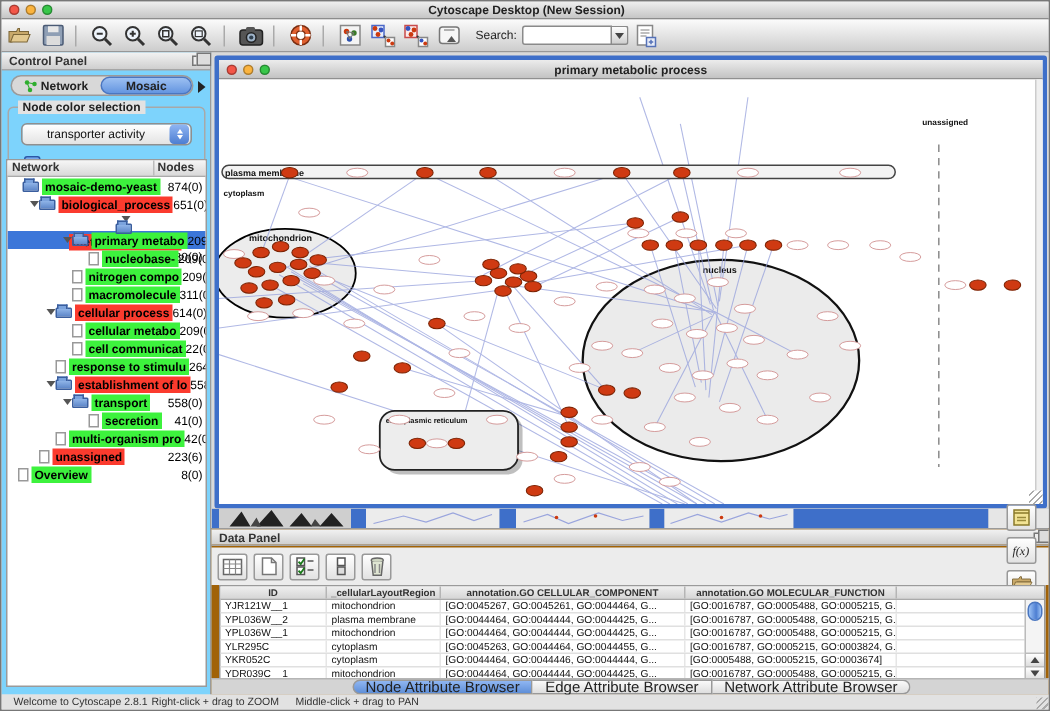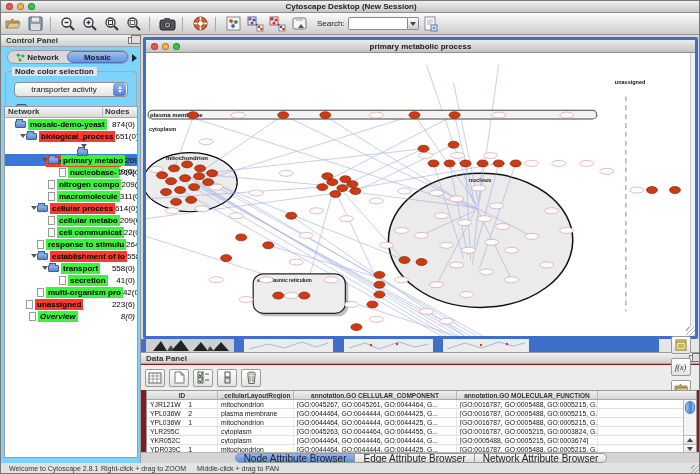--- a/index.html
+++ b/index.html
@@ -59,21 +59,21 @@
   #mdi{position:absolute;left:140px;top:34px;width:560px;height:317px;background:#d9d9d9;}
   #net-window{position:absolute;left:2px;top:2px;width:555px;height:302px;border:3px solid #3e6fc9;border-radius:2px;background:#fff;}
   #net-titlebar{position:absolute;left:0;top:0;width:100%;height:13px;background:linear-gradient(#ececec,#c3c3c3);border-bottom:1px solid #909090;display:flex;align-items:center;}
   #net-title{position:absolute;left:0;right:0;text-align:center;font-size:8px;font-weight:bold;color:#222;}
   #net-canvas{position:absolute;left:0;top:13px;width:549px;height:283px;background:#fff;overflow:hidden;}
   #net-scroll{position:absolute;right:0;top:13px;width:5px;bottom:0;background:#f0f0f0;border-left:1px solid #ccc;}
   #net-grip{position:absolute;right:0;bottom:0;width:9px;height:9px;background:repeating-linear-gradient(135deg,#fff 0 2px,#aaa 2px 3px);}
   
   #bg-strip{position:absolute;left:0;top:304px;width:560px;height:13px;background:#cfcfcf;overflow:hidden;}
   
-  #data-panel{position:absolute;left:140px;top:351px;width:560px;height:111px;background:#7f1d1d;border-top:1px solid #9a9a9a;}
+  #data-panel{position:absolute;left:140px;top:351px;width:560px;height:111px;background:#a16207;border-top:1px solid #9a9a9a;}
   #dp-header{position:absolute;left:0;top:0;width:100%;height:11px;background:linear-gradient(#f2f2f2,#cfcfcf);border-bottom:1px solid #a6a6a6;display:flex;align-items:center;}
   #dp-toolbar{position:absolute;left:0;top:12px;width:100%;height:25px;background:#ececec;display:flex;align-items:center;}
   .dbtn{width:20px;height:18px;margin-left:4px;background:linear-gradient(#ffffff,#e2e2e2);border:1px solid #999;border-radius:2px;display:flex;align-items:center;justify-content:center;}
   .dbtn.right{margin-left:0;}
   #dp-right{margin-left:auto;display:flex;gap:4px;margin-right:10px;flex-direction:column;}
   #dp-table{position:absolute;left:5px;top:37px;width:551px;height:64px;background:#fff;border:1px solid #9a9a9a;}
   #dp-thead{display:flex;height:9px;background:linear-gradient(#efefef,#d6d6d6);border-bottom:1px solid #aaa;font-size:6.5px;font-weight:bold;color:#333;}
   #dp-thead div{border-right:1px solid #b5b5b5;text-align:center;overflow:hidden;white-space:nowrap;line-height:9px;}
   .c0{width:71px;} .c1{width:76px;} .c2{width:163px;} .c3{width:141px;} .cf{flex:1;border-right:none!important;}
   .dp-row{display:flex;height:9px;border-bottom:1px solid #e0e0e0;font-size:6.8px;color:#111;}
@@ -355,21 +355,21 @@
             <span class="lico"></span>
             <span class="chip green">multi-organism pro</span>
             <span class="cnt">42(0)</span>
           </div>
           <div class="tree-row" style="padding-left: 14px;">
             <span class="disc"></span>
             <span class="lico"></span>
             <span class="chip red">unassigned</span>
             <span class="cnt">223(6)</span>
           </div>
-          <div class="tree-row" style="padding-left: 17px; font-style: italic;">
+          <div class="tree-row" style="padding-left: 0;">
             <span class="disc"></span>
             <span class="lico"></span>
             <span class="chip green">Overview</span>
             <span class="cnt">8(0)</span>
           </div>
         </div>
     </div>
   </div>
 
   <div id="mdi">

